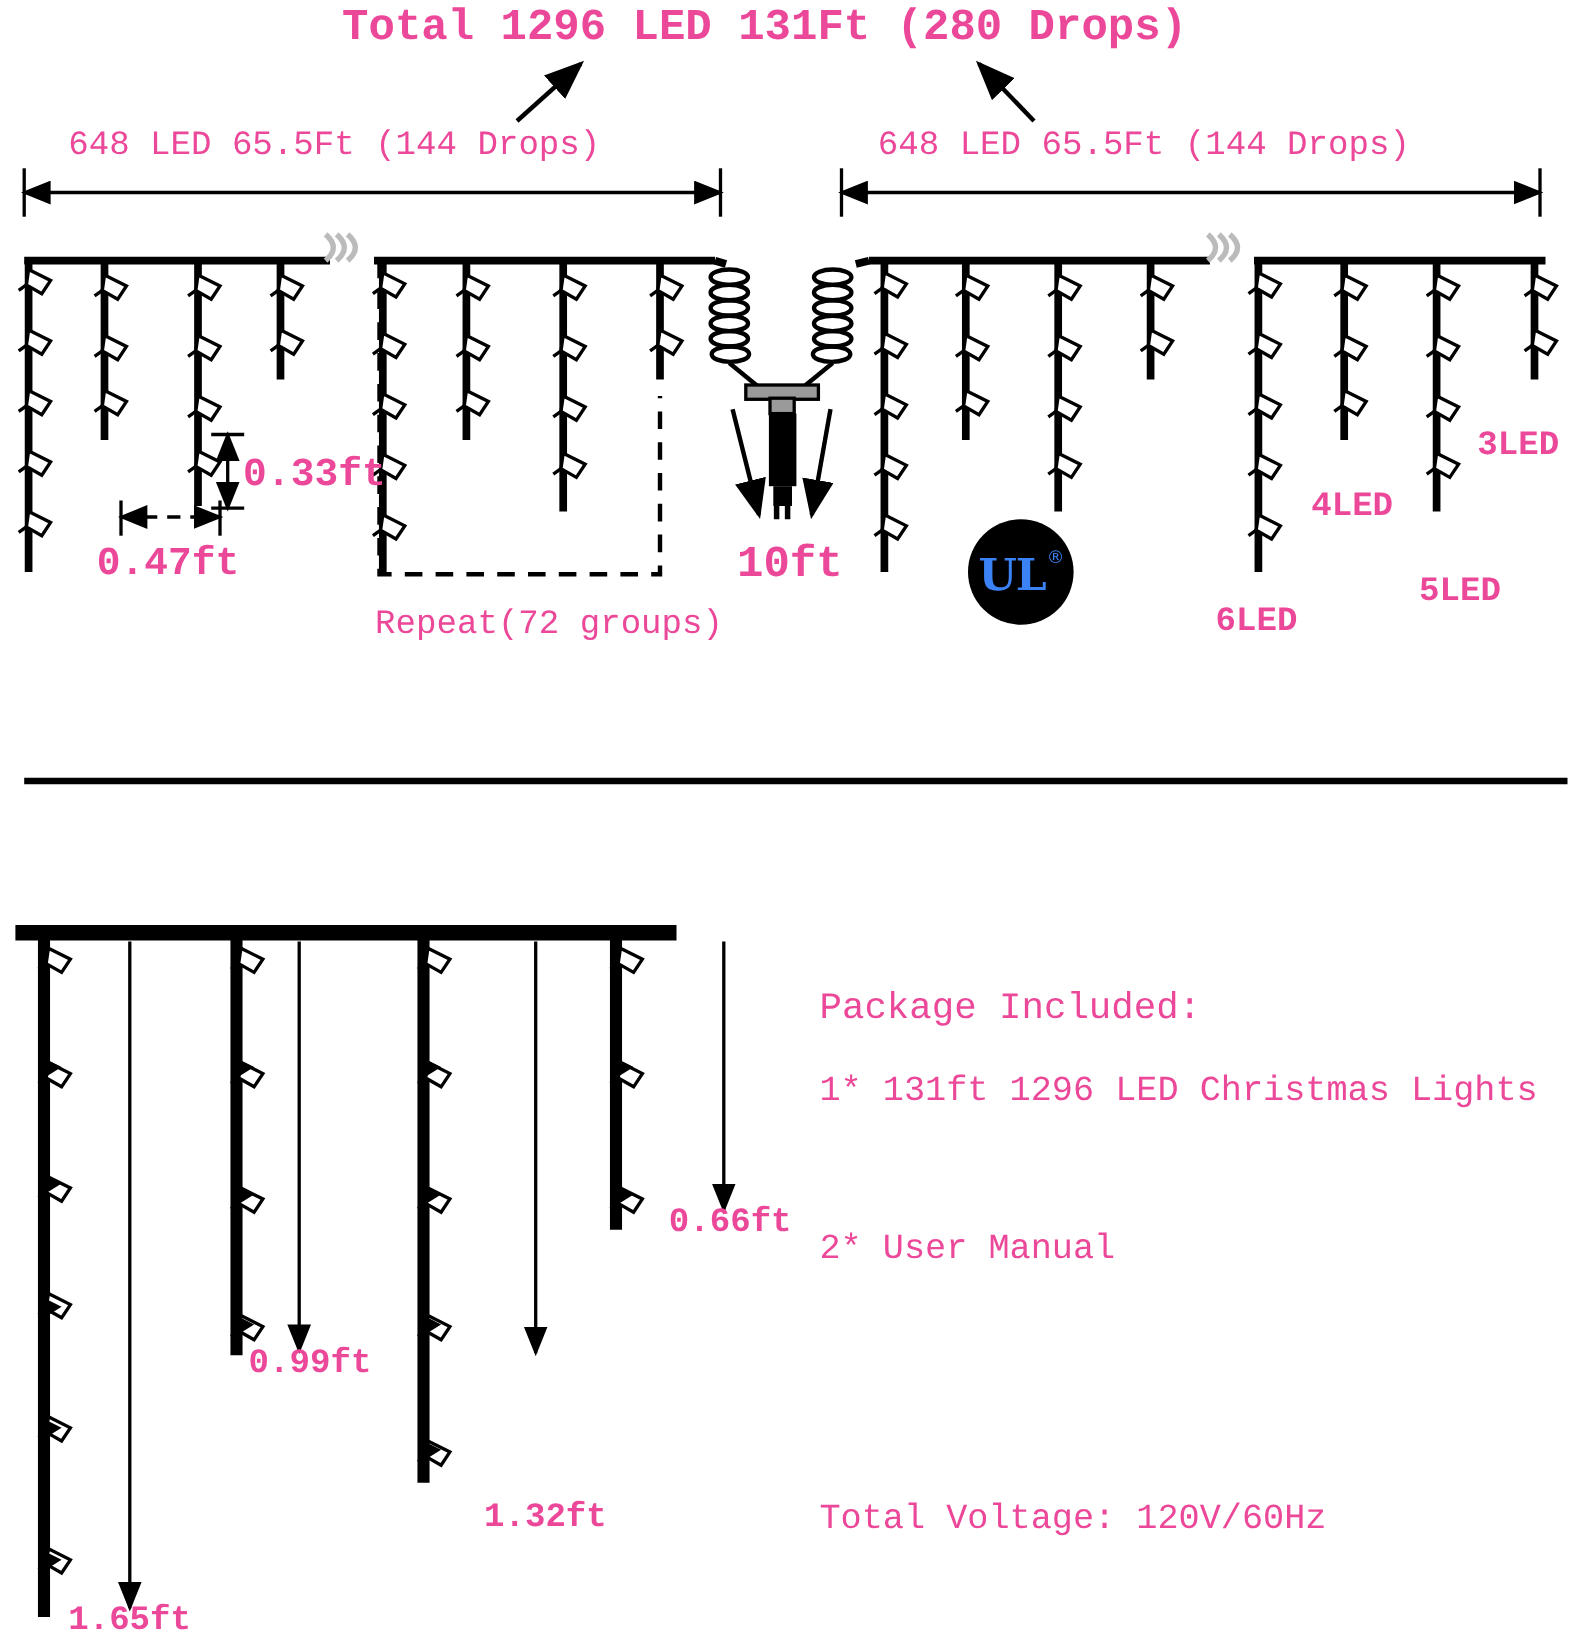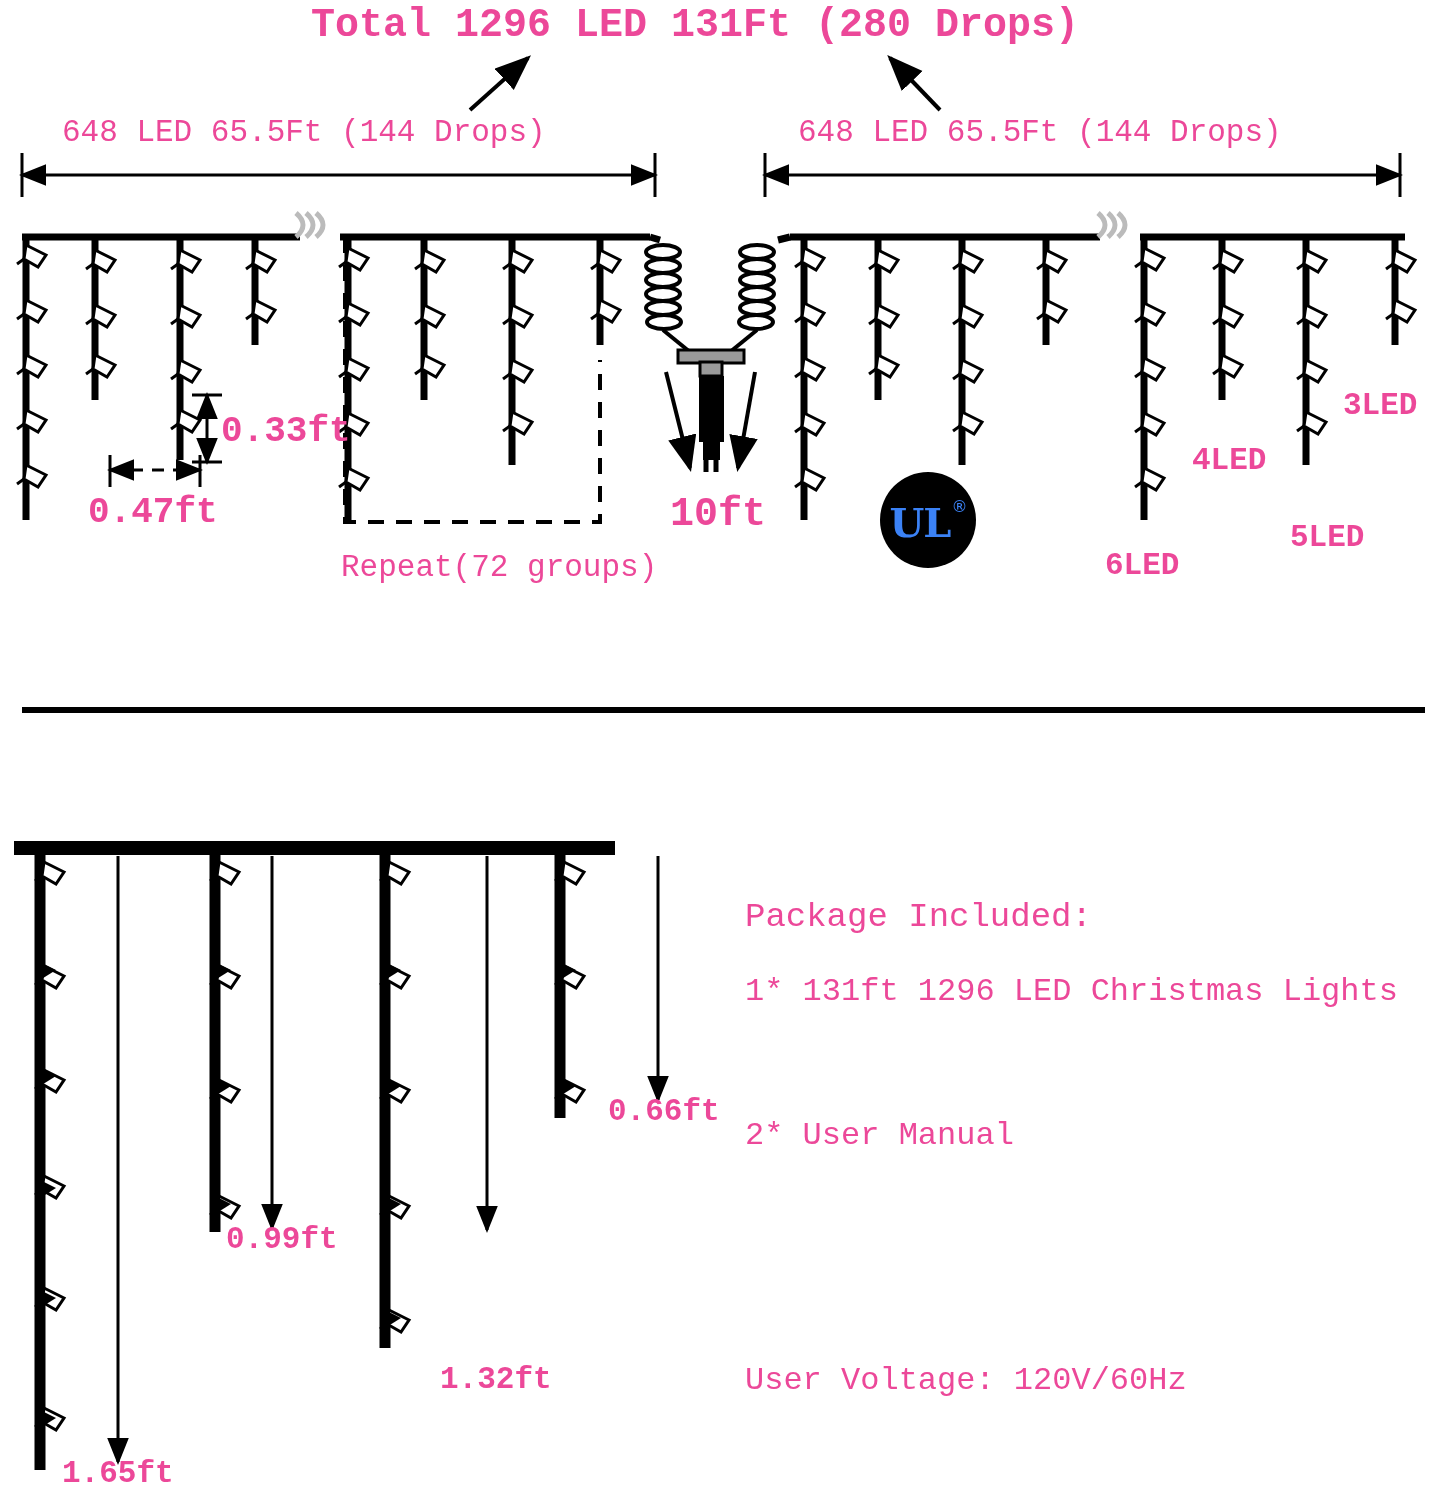--- a/index.html
+++ b/index.html
@@ -395,15 +395,15 @@
 
   <div class="txt dim" style="left:608px; top:1094px;">0.66ft</div>
   <div class="txt dim" style="left:226px; top:1222px;">0.99ft</div>
   <div class="txt dim" style="left:440px; top:1362px;">1.32ft</div>
   <div class="txt dim" style="left:62px; top:1456px;">1.65ft</div>
 
   <div class="txt pkg-title" style="left:745px; top:898px;">Package Included:</div>
   <div class="txt pkg-item" style="left:745px; top:974px;">1* 131ft 1296 LED Christmas Lights</div>
   <div class="txt pkg-item" style="left:745px; top:1118px;">2* User Manual</div>
 
-  <div class="txt volt" style="left:745px; top:1363px;">User Voltage: 120V/60Hz</div>
+  <div class="txt volt" style="left:745px; top:1363px;">Total Voltage: 120V/60Hz</div>
 
 </div>
 
 </body></html>

